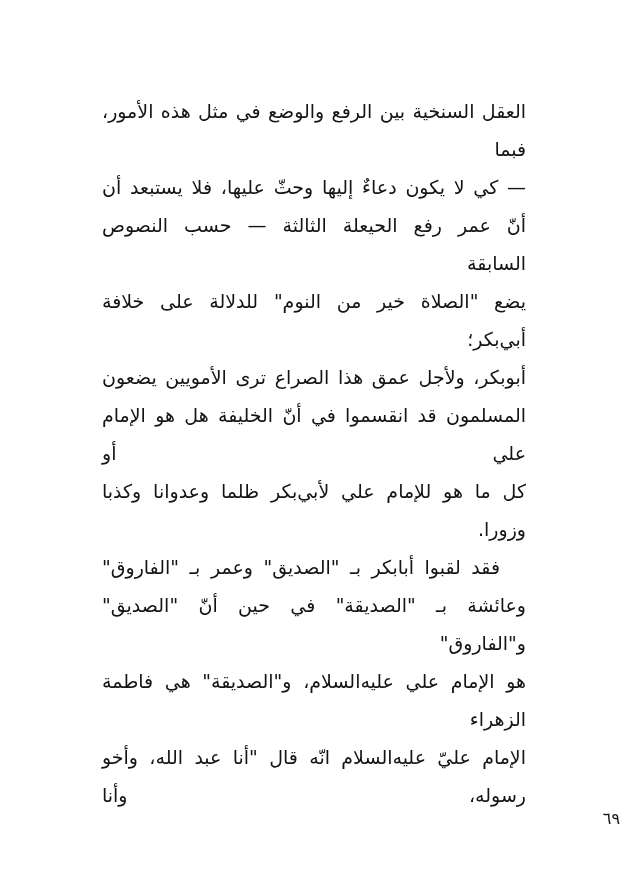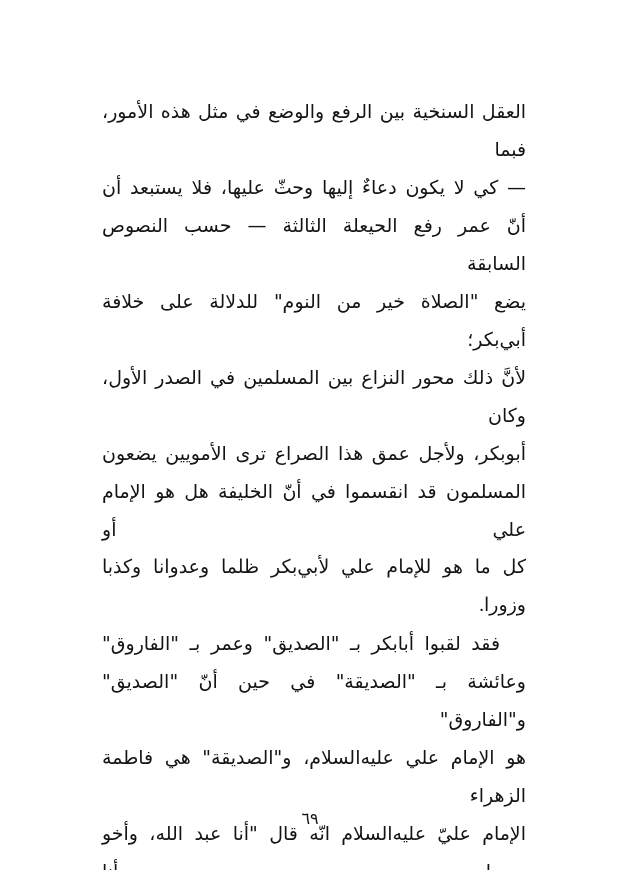--- a/index.html
+++ b/index.html
@@ -30,46 +30,44 @@
     font-size: 19px;
     line-height: 38px;
     color: #141414;
     text-align: justify;
     text-align-last: justify;
     word-spacing: 1px;
     margin-left: 8px;
   }
   .line.para-end {
     text-align-last: right;
-    font-family: Liberation Serif, serif;
   }
   .line.indent {
     padding-right: 26px;
   }
   .page-number {
     position: absolute;
     bottom: 42px;
     left: 0;
     right: 0;
-    text-align: center;
+    text-align: right;
     font-size: 16px;
     color: #141414;
     direction: rtl;
   }
 </style>
 </head>
 <body>
 
 <div class="page">
   <div class="text-block">
     <div class="line">العقل السنخية بين الرفع والوضع في مثل هذه الأمور، فبما</div>
     <div class="line">— كي لا يكون دعاءٌ إليها وحثّ عليها، فلا يستبعد أن</div>
     <div class="line">أنّ عمر رفع الحيعلة الثالثة — حسب النصوص السابقة</div>
     <div class="line">يضع "الصلاة خير من النوم" للدلالة على خلافة أبي‌بكر؛</div>
-    <div class="line">لأنَّ ذلك محور النزاع بين المسلمين في الصدر الأول، وكان</div>
     <div class="line">أبوبكر، ولأجل عمق هذا الصراع ترى الأمويين يضعون</div>
     <div class="line">المسلمون قد انقسموا في أنّ الخليفة هل هو الإمام علي أو</div>
     <div class="line para-end">كل ما هو للإمام علي لأبي‌بكر ظلما وعدوانا وكذبا وزورا.</div>
     <div class="line indent">فقد لقبوا أبابكر بـ "الصديق" وعمر بـ "الفاروق"</div>
     <div class="line">وعائشة بـ "الصديقة" في حين أنّ "الصديق" و"الفاروق"</div>
     <div class="line">هو الإمام علي عليه‌السلام، و"الصديقة" هي فاطمة الزهراء</div>
     <div class="line">الإمام عليّ عليه‌السلام انّه قال "أنا عبد الله، وأخو رسوله، وأنا</div>
 
   </div>
   <div class="page-number">٦٩</div>

